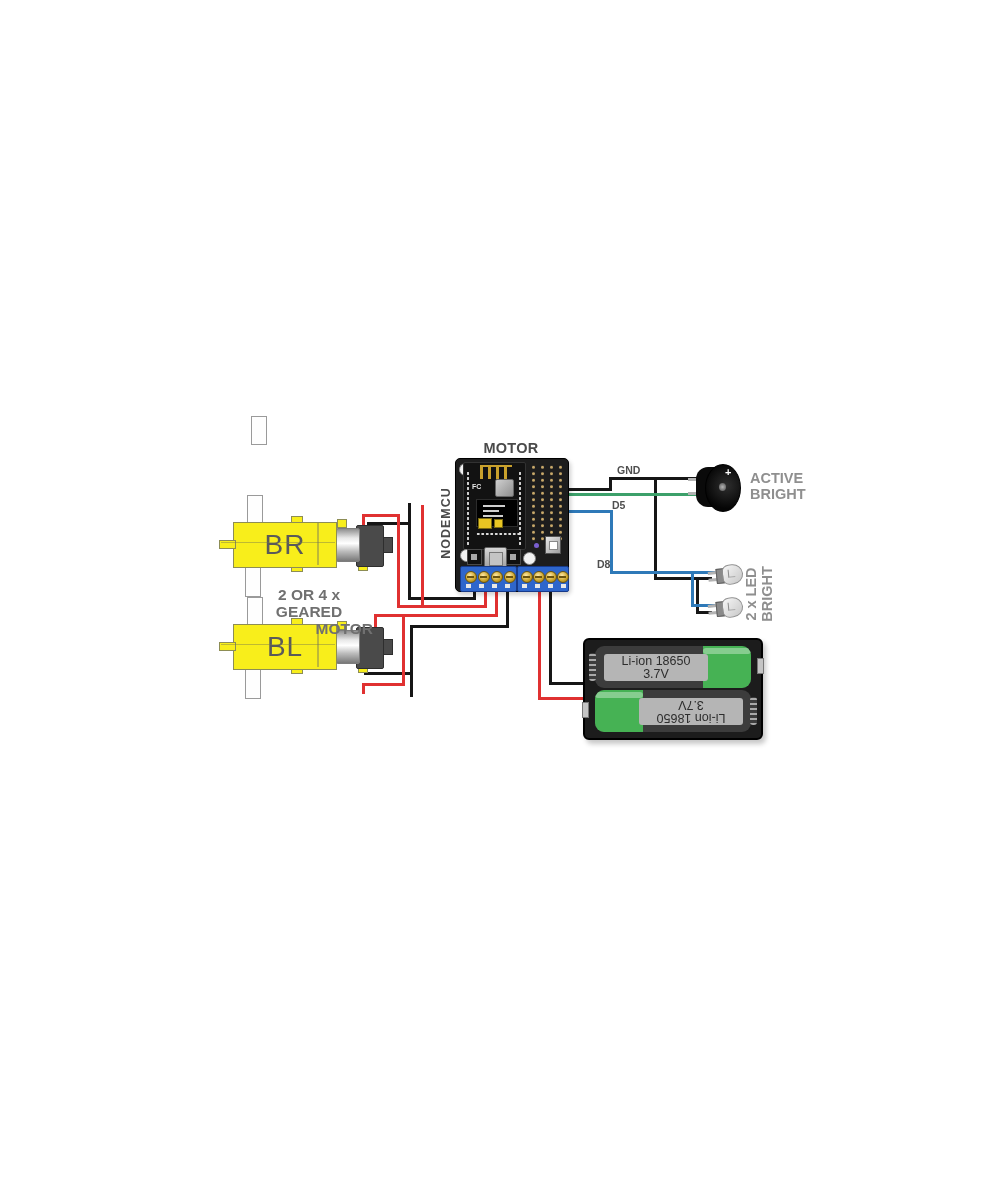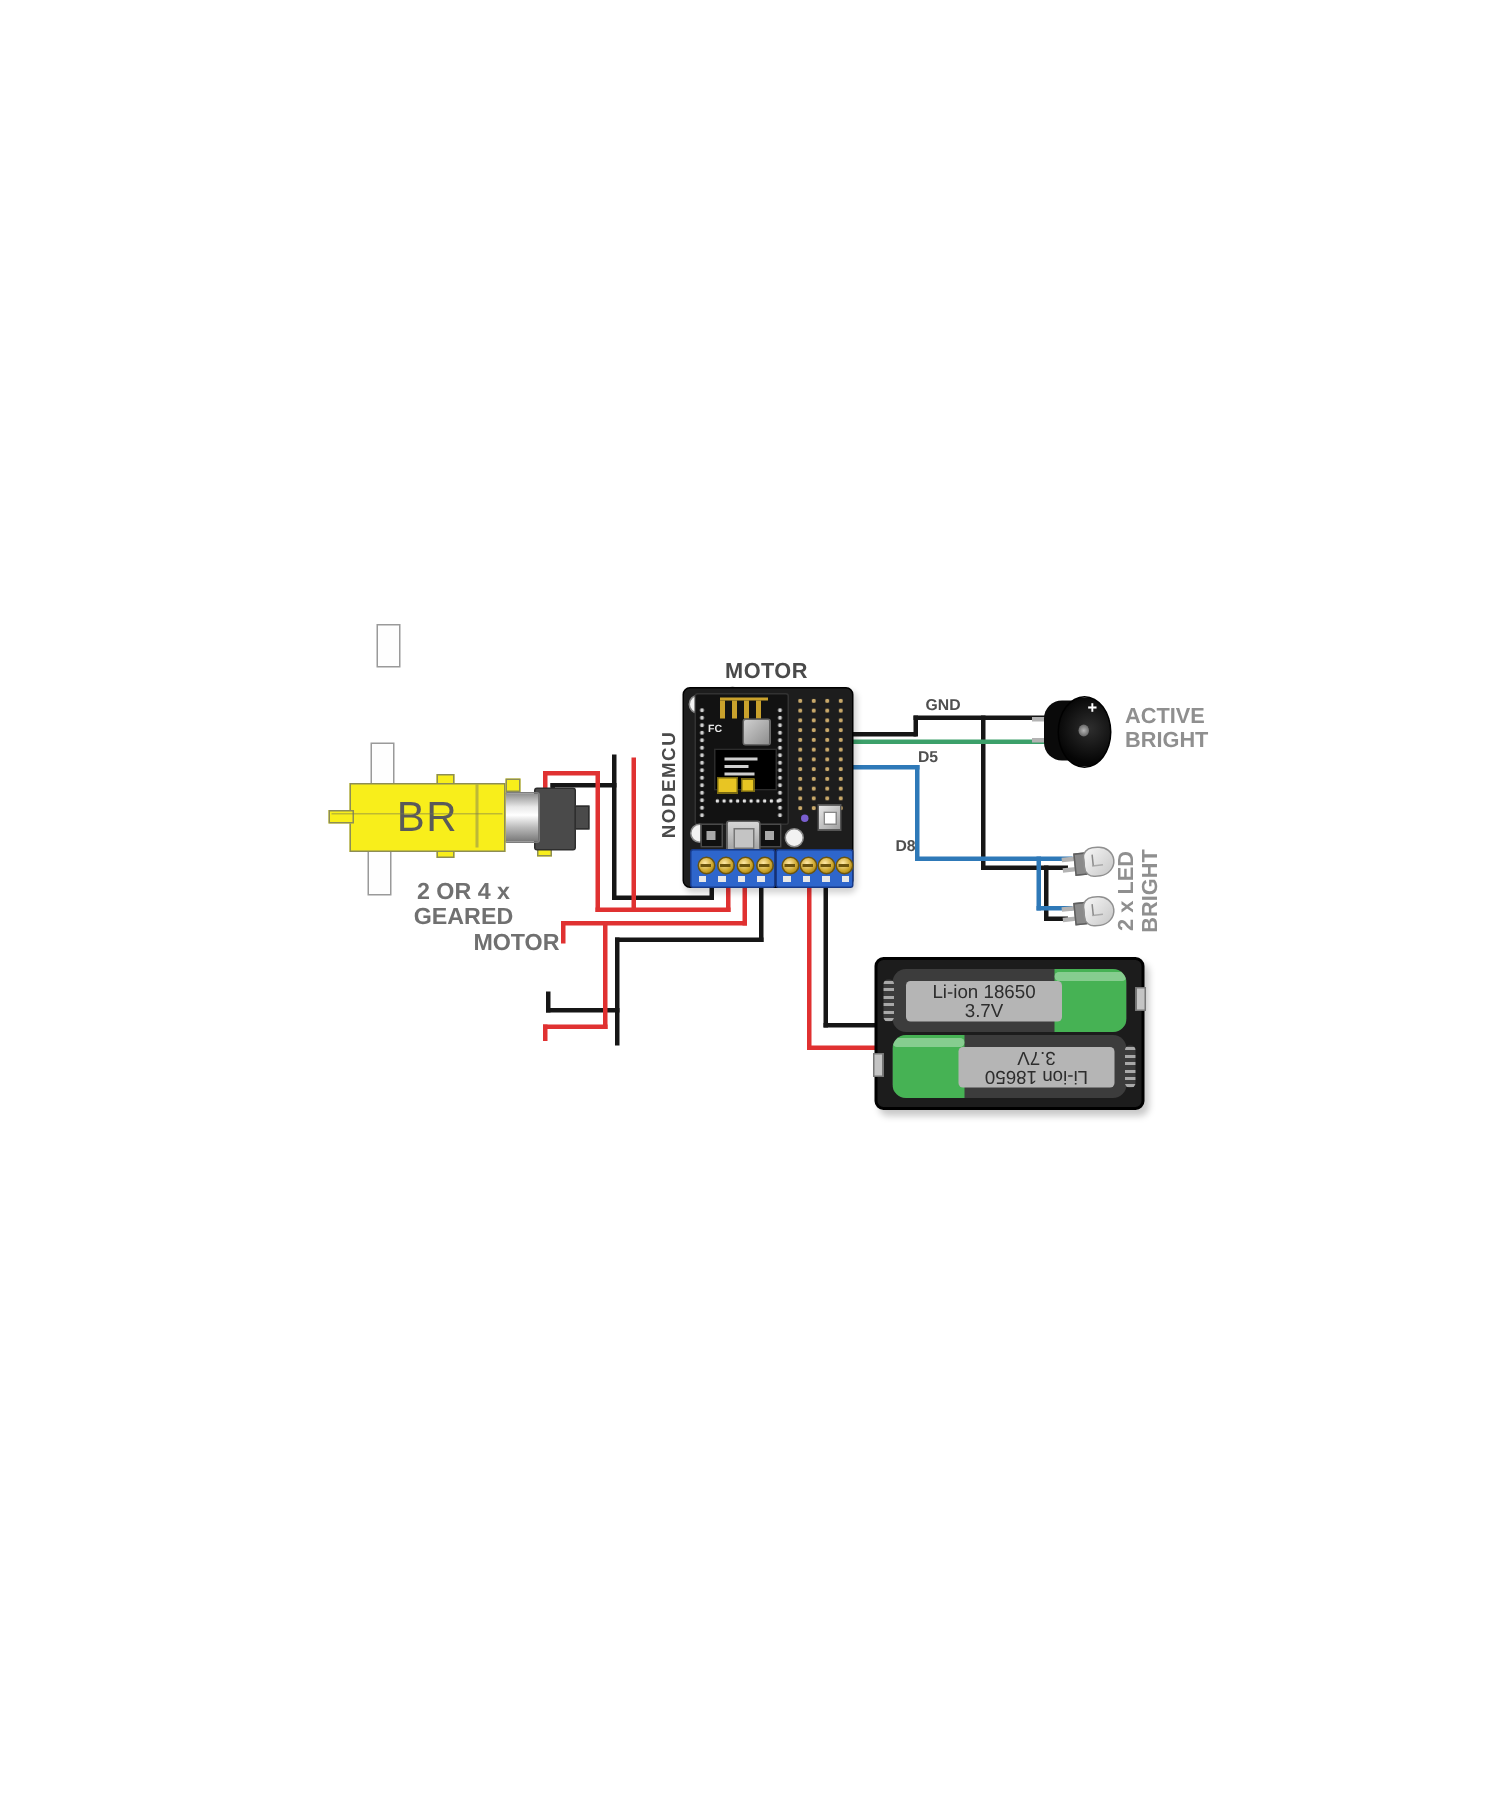--- a/index.html
+++ b/index.html
@@ -158,20 +158,37 @@
     <div class="nub"></div>
     <div class="cyl"></div>
     <div class="body">
       <span class="mlabel">BR</span>
     </div>
     <div class="axle"></div>
     <div class="seam"></div>
     <div class="midline"></div>
   </div>
 
+  <div class="motor" style="left:219px;top:617px">
+    <div class="shaft" style="left:28px;top:-20px;height:28px"></div>
+    <div class="shaft" style="left:26px;top:49px;height:31px"></div>
+    <div class="tab" style="left:72px;top:1px"></div>
+    <div class="tab" style="left:72px;top:48px"></div>
+    <div class="tab" style="left:118px;top:4px;width:8px"></div>
+    <div class="tab" style="left:139px;top:47px;width:8px"></div>
+    <div class="cap"></div>
+    <div class="nub"></div>
+    <div class="cyl"></div>
+    <div class="body">
+      <span class="mlabel">BL</span>
+    </div>
+    <div class="axle"></div>
+    <div class="seam"></div>
+    <div class="midline"></div>
+  </div>
 
 
   <div class="lbl vtext" style="left:245px;top:586px;width:128px;font-size:15.5px;line-height:17px;color:#707070;align-items:flex-end">
     <span>2 OR 4 x GEARED</span>
     <span>MOTOR</span>
   </div>
 
   <div class="lbl" style="left:455px;top:440px;width:112px;text-align:center;font-size:14.5px;color:#4a4a4a;letter-spacing:.3px">MOTOR SHIELD</div>
 
   <div class="lbl" style="left:404px;top:513px;width:90px;height:20px;text-align:center;font-size:12.5px;color:#4a4a4a;

